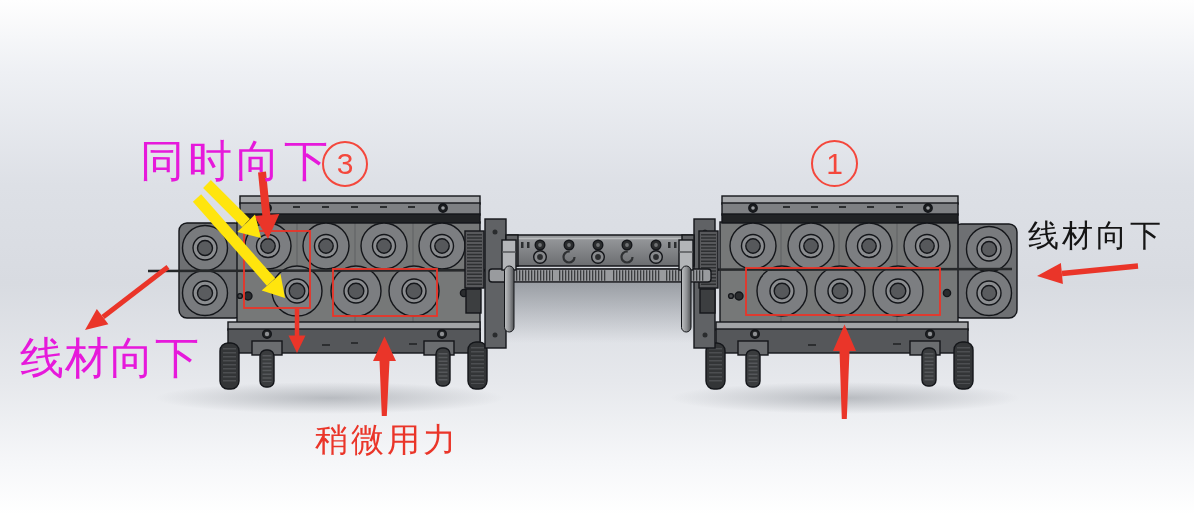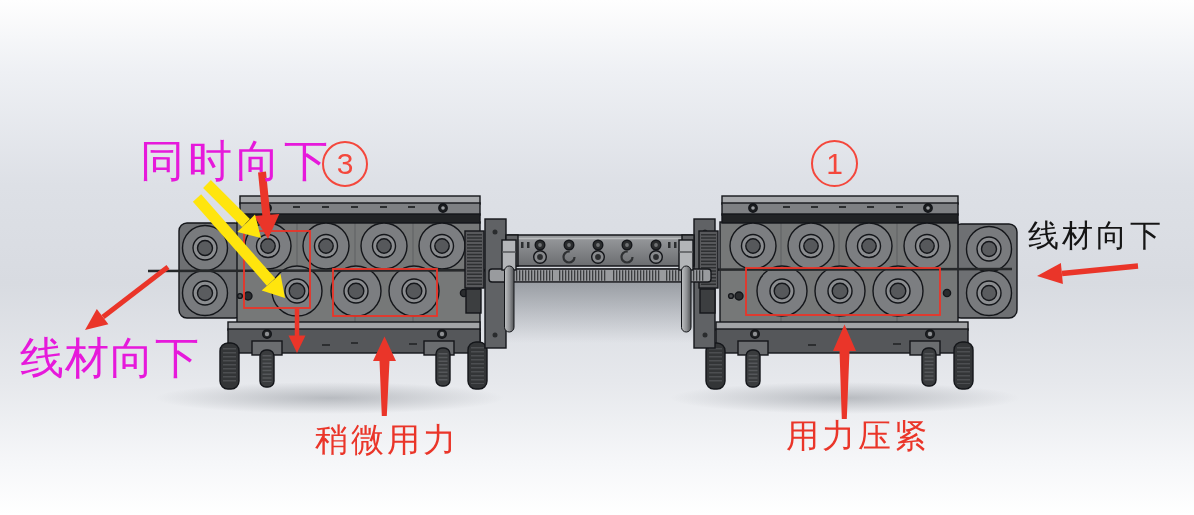--- a/index.html
+++ b/index.html
@@ -356,15 +356,14 @@
     </g>
   </g>
 </svg>
 
 <div id="lbl-simul" class="lbl lbl-magenta">同时向下</div>
 <div id="badge-3" class="badge">3</div>
 <div id="badge-1" class="badge">1</div>
 <div id="lbl-feeddir" class="lbl lbl-black">线材向下</div>
 <div id="lbl-wiredown" class="lbl lbl-magenta">线材向下</div>
 <div id="lbl-slight" class="lbl lbl-red">稍微用力</div>
-<div id="lbl-press" class="lbl lbl-red">用力压紧</div>
 
 </div>
 
 </body></html>

